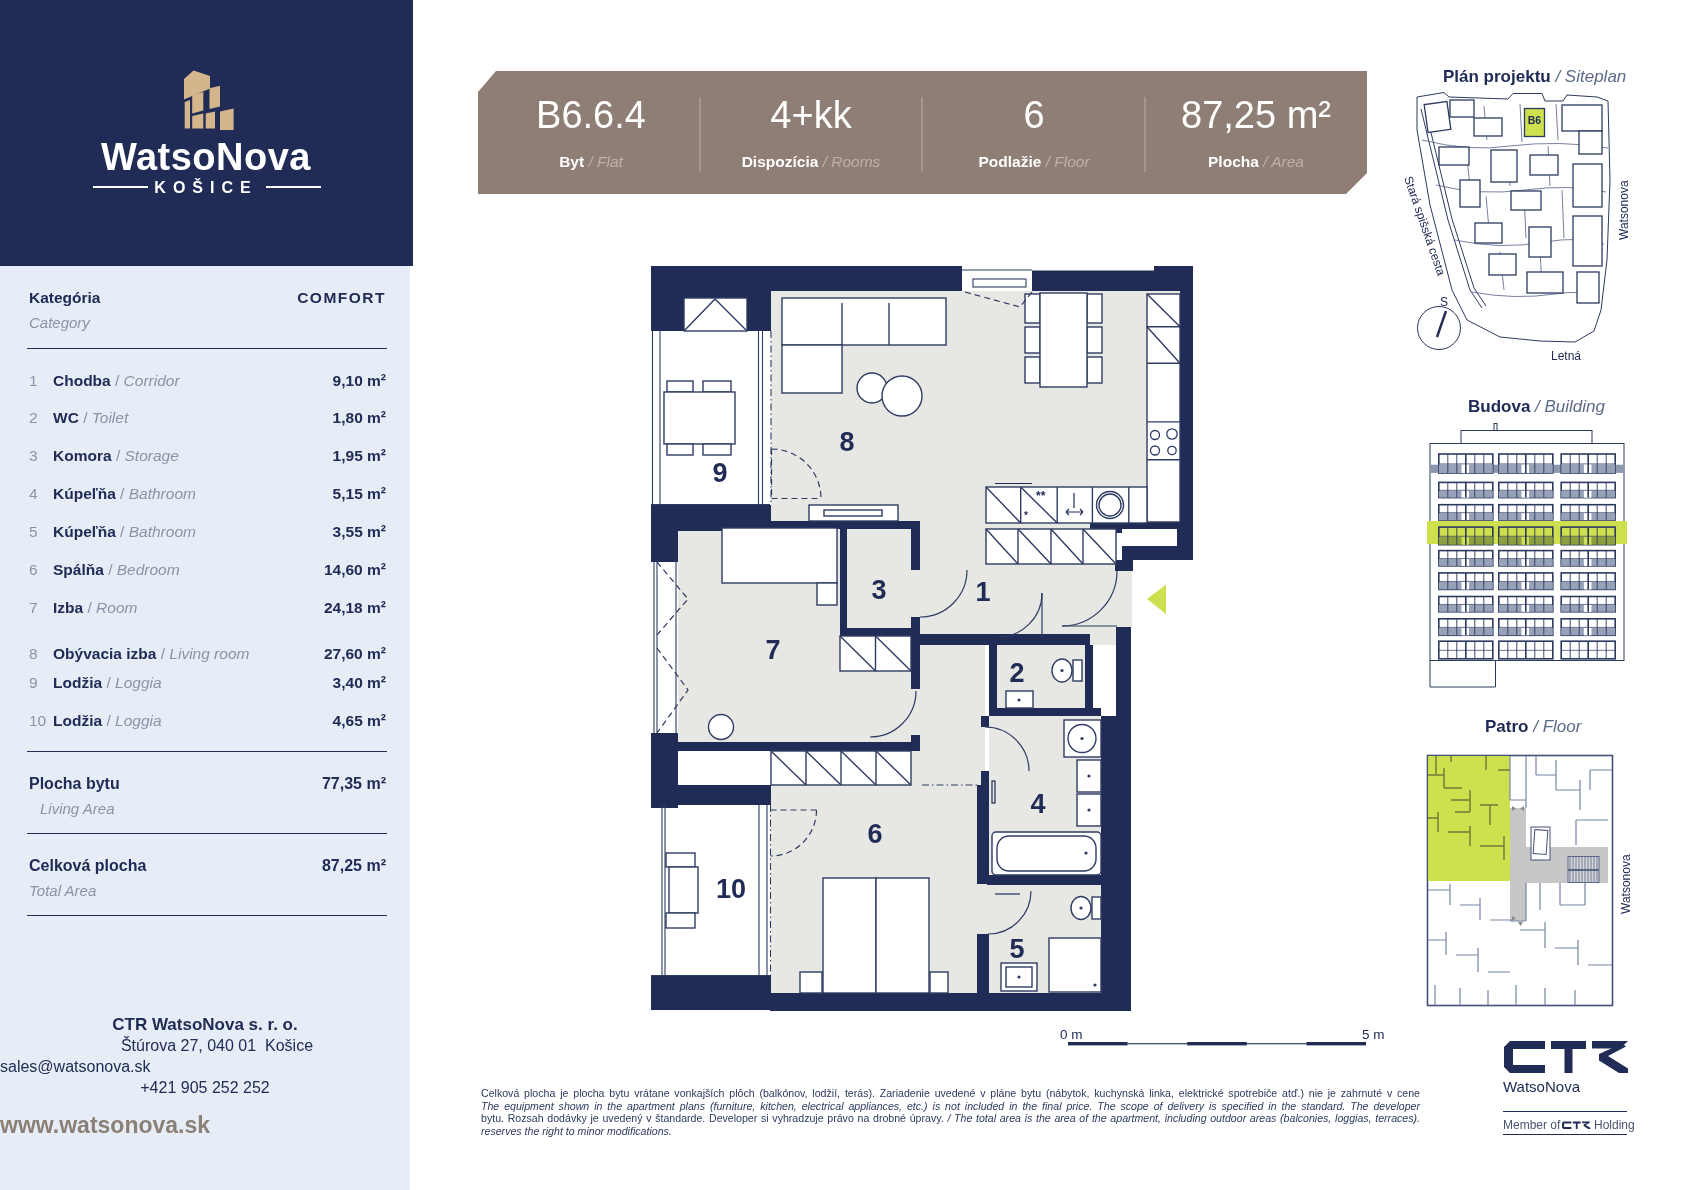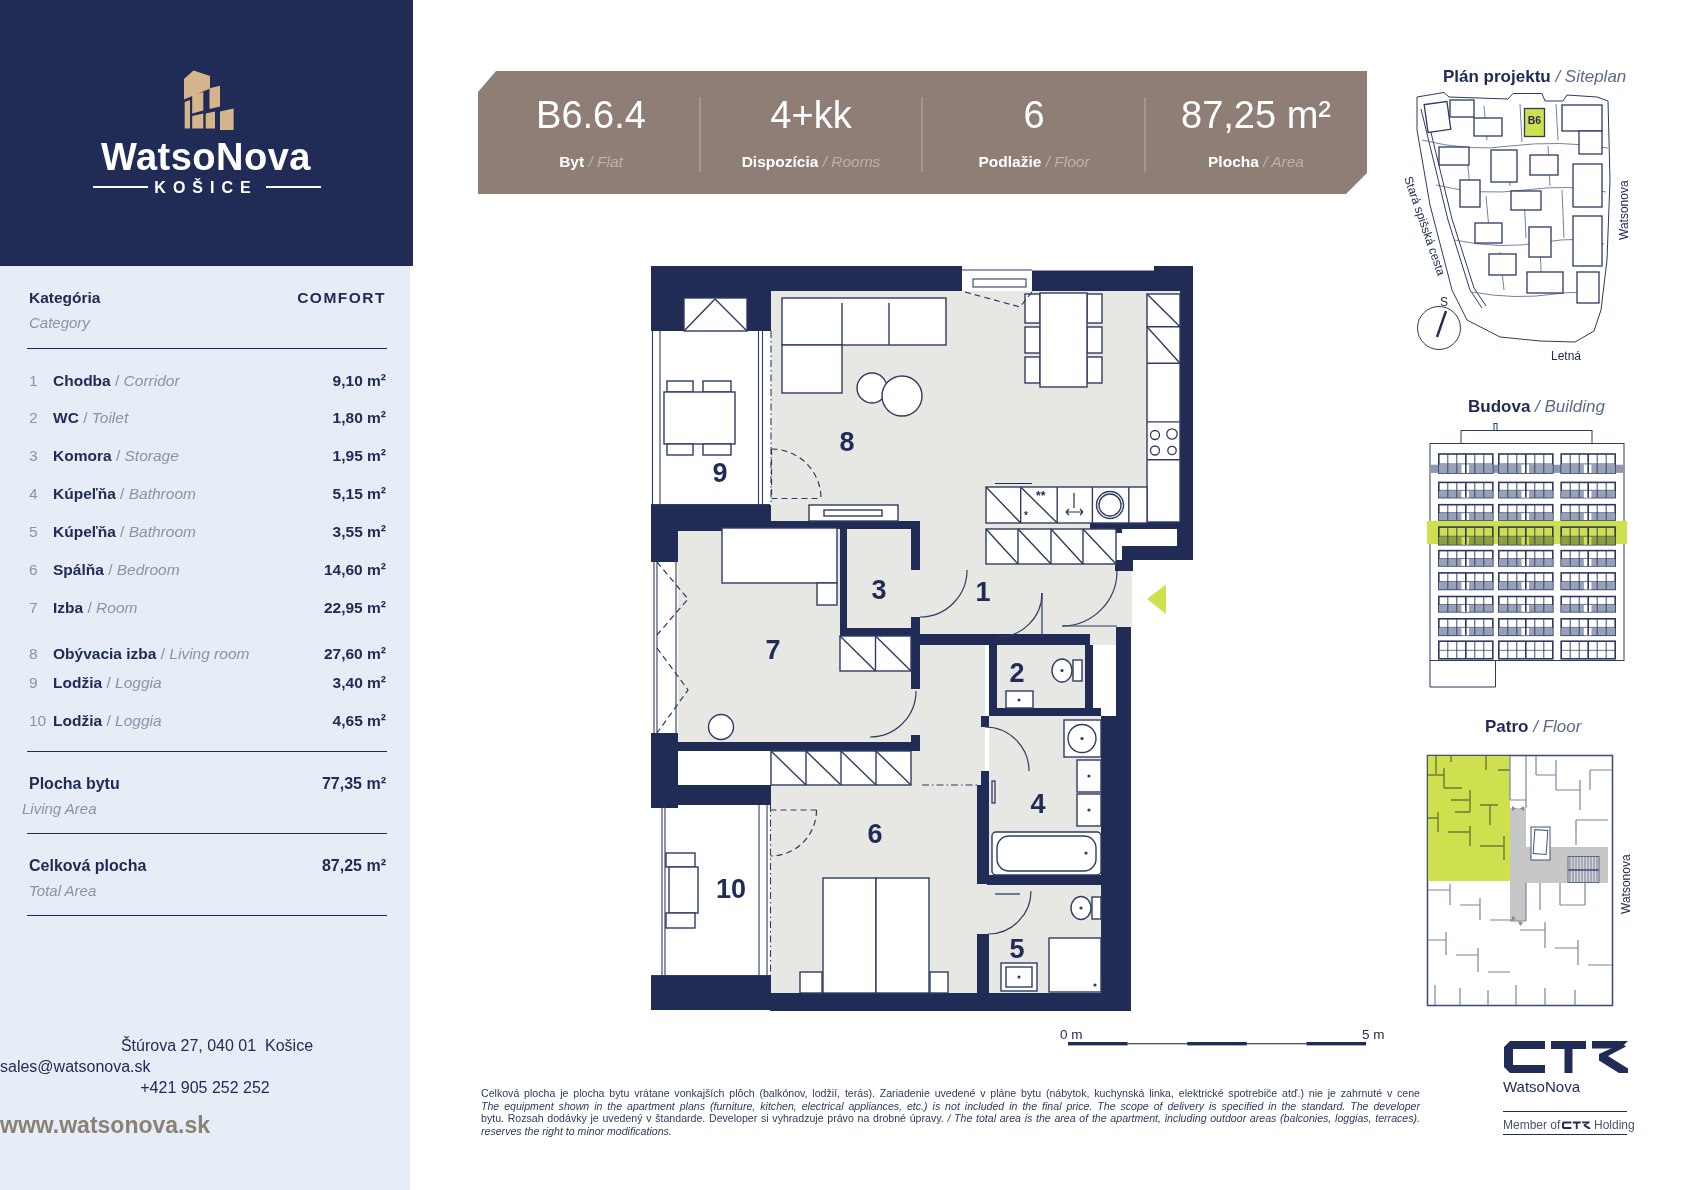--- a/index.html
+++ b/index.html
@@ -54,42 +54,43 @@
       <span style="display:inline-block;width:24px;color:#8a93a8;">4</span><b class="navy">Kúpeľňa</b><span style="color:#8a93a8;"> / <i>Bathroom</i></span>
       <b class="navy" style="position:absolute;right:0;">5,15 m²</b></div>
       <div class="abs" style="left:29px;top:522.9px;width:357px;font-size:15.5px;white-space:nowrap;">
       <span style="display:inline-block;width:24px;color:#8a93a8;">5</span><b class="navy">Kúpeľňa</b><span style="color:#8a93a8;"> / <i>Bathroom</i></span>
       <b class="navy" style="position:absolute;right:0;">3,55 m²</b></div>
       <div class="abs" style="left:29px;top:560.75px;width:357px;font-size:15.5px;white-space:nowrap;">
       <span style="display:inline-block;width:24px;color:#8a93a8;">6</span><b class="navy">Spálňa</b><span style="color:#8a93a8;"> / <i>Bedroom</i></span>
       <b class="navy" style="position:absolute;right:0;">14,60 m²</b></div>
       <div class="abs" style="left:29px;top:598.6px;width:357px;font-size:15.5px;white-space:nowrap;">
       <span style="display:inline-block;width:24px;color:#8a93a8;">7</span><b class="navy">Izba</b><span style="color:#8a93a8;"> / <i>Room</i></span>
-      <b class="navy" style="position:absolute;right:0;">22,95 m²</b></div>
+      <b class="navy" style="position:absolute;right:0;">24,18 m²</b></div>
       <div class="abs" style="left:29px;top:636.45px;width:357px;font-size:15.5px;white-space:nowrap;margin-top:9px;">
       <span style="display:inline-block;width:24px;color:#8a93a8;">8</span><b class="navy">Obývacia izba</b><span style="color:#8a93a8;"> / <i>Living room</i></span>
       <b class="navy" style="position:absolute;right:0;">27,60 m²</b></div>
       <div class="abs" style="left:29px;top:674.3px;width:357px;font-size:15.5px;white-space:nowrap;">
       <span style="display:inline-block;width:24px;color:#8a93a8;">9</span><b class="navy">Lodžia</b><span style="color:#8a93a8;"> / <i>Loggia</i></span>
       <b class="navy" style="position:absolute;right:0;">3,40 m²</b></div>
       <div class="abs" style="left:29px;top:712.1500000000001px;width:357px;font-size:15.5px;white-space:nowrap;">
       <span style="display:inline-block;width:24px;color:#8a93a8;">10</span><b class="navy">Lodžia</b><span style="color:#8a93a8;"> / <i>Loggia</i></span>
       <b class="navy" style="position:absolute;right:0;">4,65 m²</b></div>
     </div>
 
   <div class="abs" style="left:27px;top:751px;width:360px;height:1px;background:#202c55;"></div>
   <div class="abs navy" style="left:29px;top:775px;width:357px;font-size:16px;font-weight:bold;">Plocha bytu
     <span style="position:absolute;right:0;">77,35 m²</span></div>
-  <div class="abs grey" style="left:22px;top:800px;font-size:15px;font-style:italic;">Living Area</div>
+  <div class="abs grey" style="left:40px;top:800px;font-size:15px;font-style:italic;">Living Area</div>
   <div class="abs" style="left:27px;top:833px;width:360px;height:1px;background:#202c55;"></div>
   <div class="abs navy" style="left:29px;top:857px;width:357px;font-size:16px;font-weight:bold;">Celková plocha
     <span style="position:absolute;right:0;">87,25 m²</span></div>
   <div class="abs grey" style="left:29px;top:882px;font-size:15px;font-style:italic;">Total Area</div>
   <div class="abs" style="left:27px;top:915px;width:360px;height:1px;background:#202c55;"></div>
 
+  <div class="abs navy" style="left:0;top:1015px;width:410px;text-align:center;font-size:17px;font-weight:bold;">CTR WatsoNova s. r. o.</div>
   <div class="abs navy" style="left:0;top:1037px;width:410px;text-align:center;font-size:16px;margin-left:12px;">Štúrova 27, 040 01&nbsp; Košice</div>
   <div class="abs navy" style="left:0;top:1058px;width:410px;font-size:16px;">sales@watsonova.sk</div>
   <div class="abs navy" style="left:0;top:1079px;width:410px;text-align:center;font-size:16px;">+421 905 252 252</div>
   <div class="abs" style="left:0;top:1112px;width:448px;text-align:left;font-size:23px;font-weight:bold;color:#8b8076;">www.watsonova.sk</div>
 
   <svg class="abs" style="left:478px;top:71px;" width="890" height="124" viewBox="0 0 890 124">
     <path d="M18 0 H889 V102 L868 123 H0 V21 Z" fill="#8f7e75"></path>
     <g stroke="#b9aca6" stroke-width="1">
       <line x1="222" y1="26" x2="222" y2="101"></line>
       <line x1="444" y1="26" x2="444" y2="101"></line>

